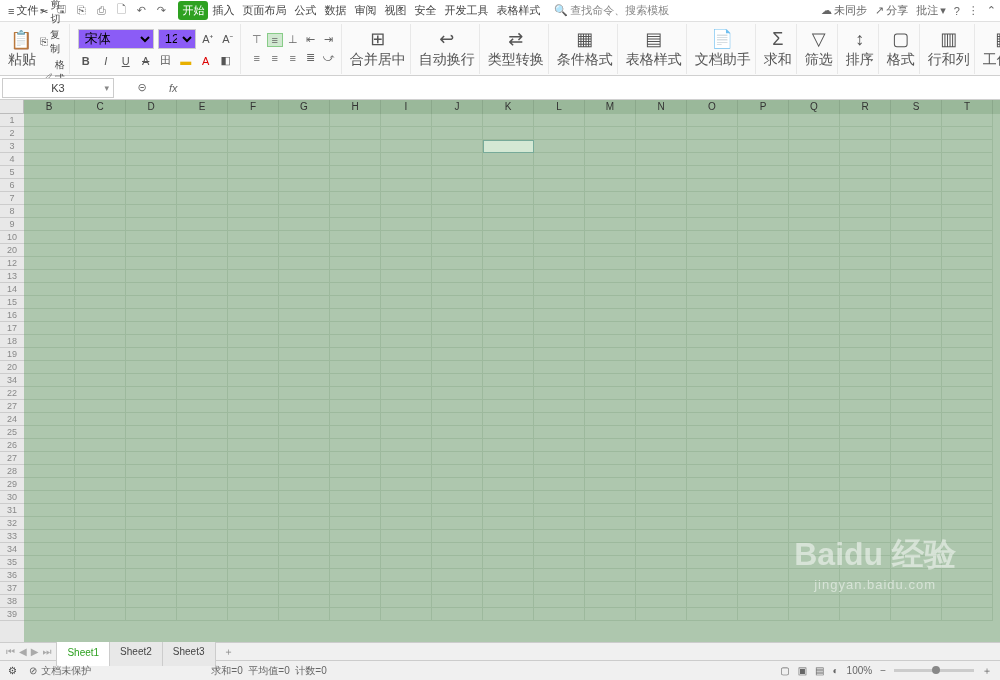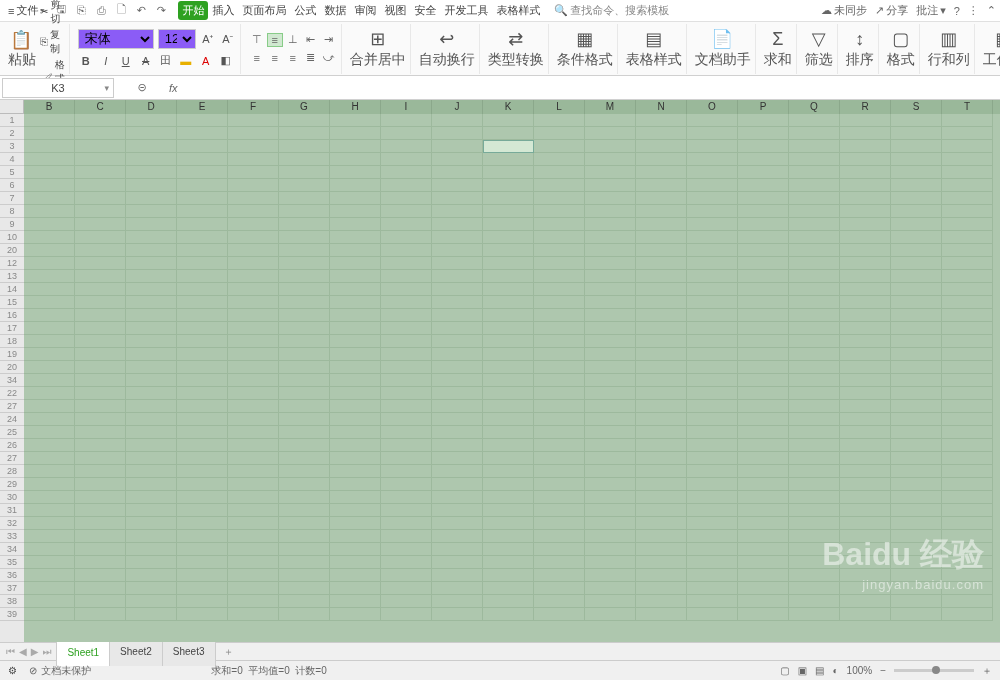--- a/index.html
+++ b/index.html
@@ -72,21 +72,21 @@
 
 
 .status-bar { height: 20px; display: flex; align-items: center; background: #f0f0f0; border-top: 1px solid #ccc; font-size: 10px; padding: 0 8px; gap: 12px; }
 .status-bar .protect { display: flex; align-items: center; gap: 4px; color: #666; }
 .status-bar .stats { margin-left: 108px; color: #666; }
 .status-bar .right-ctrls { margin-left: auto; display: flex; align-items: center; gap: 8px; color: #666; }
 .zoom-slider { width: 80px; height: 3px; background: #ccc; position: relative; }
 .zoom-slider::before { content: ""; position: absolute; left: 38px; top: -3px; width: 8px; height: 8px; border-radius: 50%; background: #888; }
 
 
-.watermark { position: absolute; right: 16px; bottom: 50px; color: rgba(255,255,255,0.5); font-size: 32px; font-weight: bold; pointer-events: none; text-align: right; }
+.watermark { position: absolute; right: 44px; bottom: 50px; color: rgba(255,255,255,0.5); font-size: 32px; font-weight: bold; pointer-events: none; text-align: center; }
 .watermark .sub { font-size: 13px; font-weight: normal; letter-spacing: 1px; }
 </style>
 </head>
 <body>
 
 <div class="menu-bar">
   <div class="file-btn">
     <span>≡</span>
     <span>文件</span>
     <span style="font-size:8px;color:#888">▾</span>

